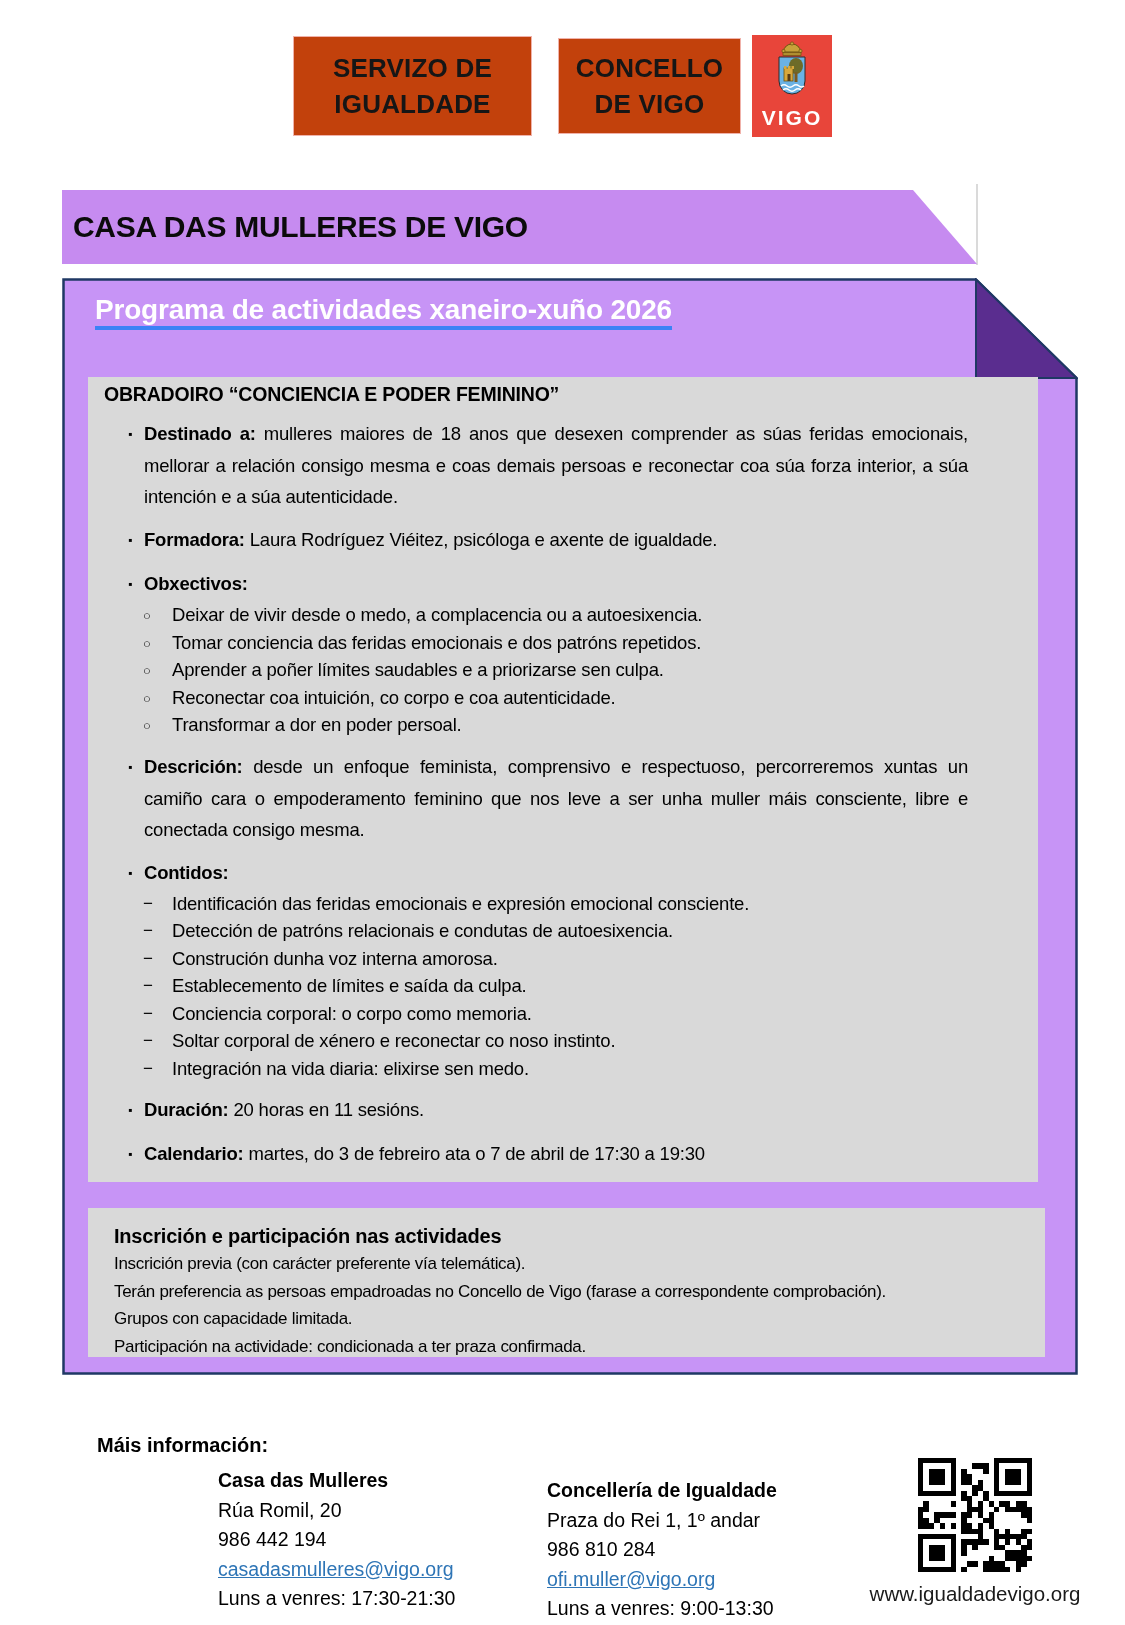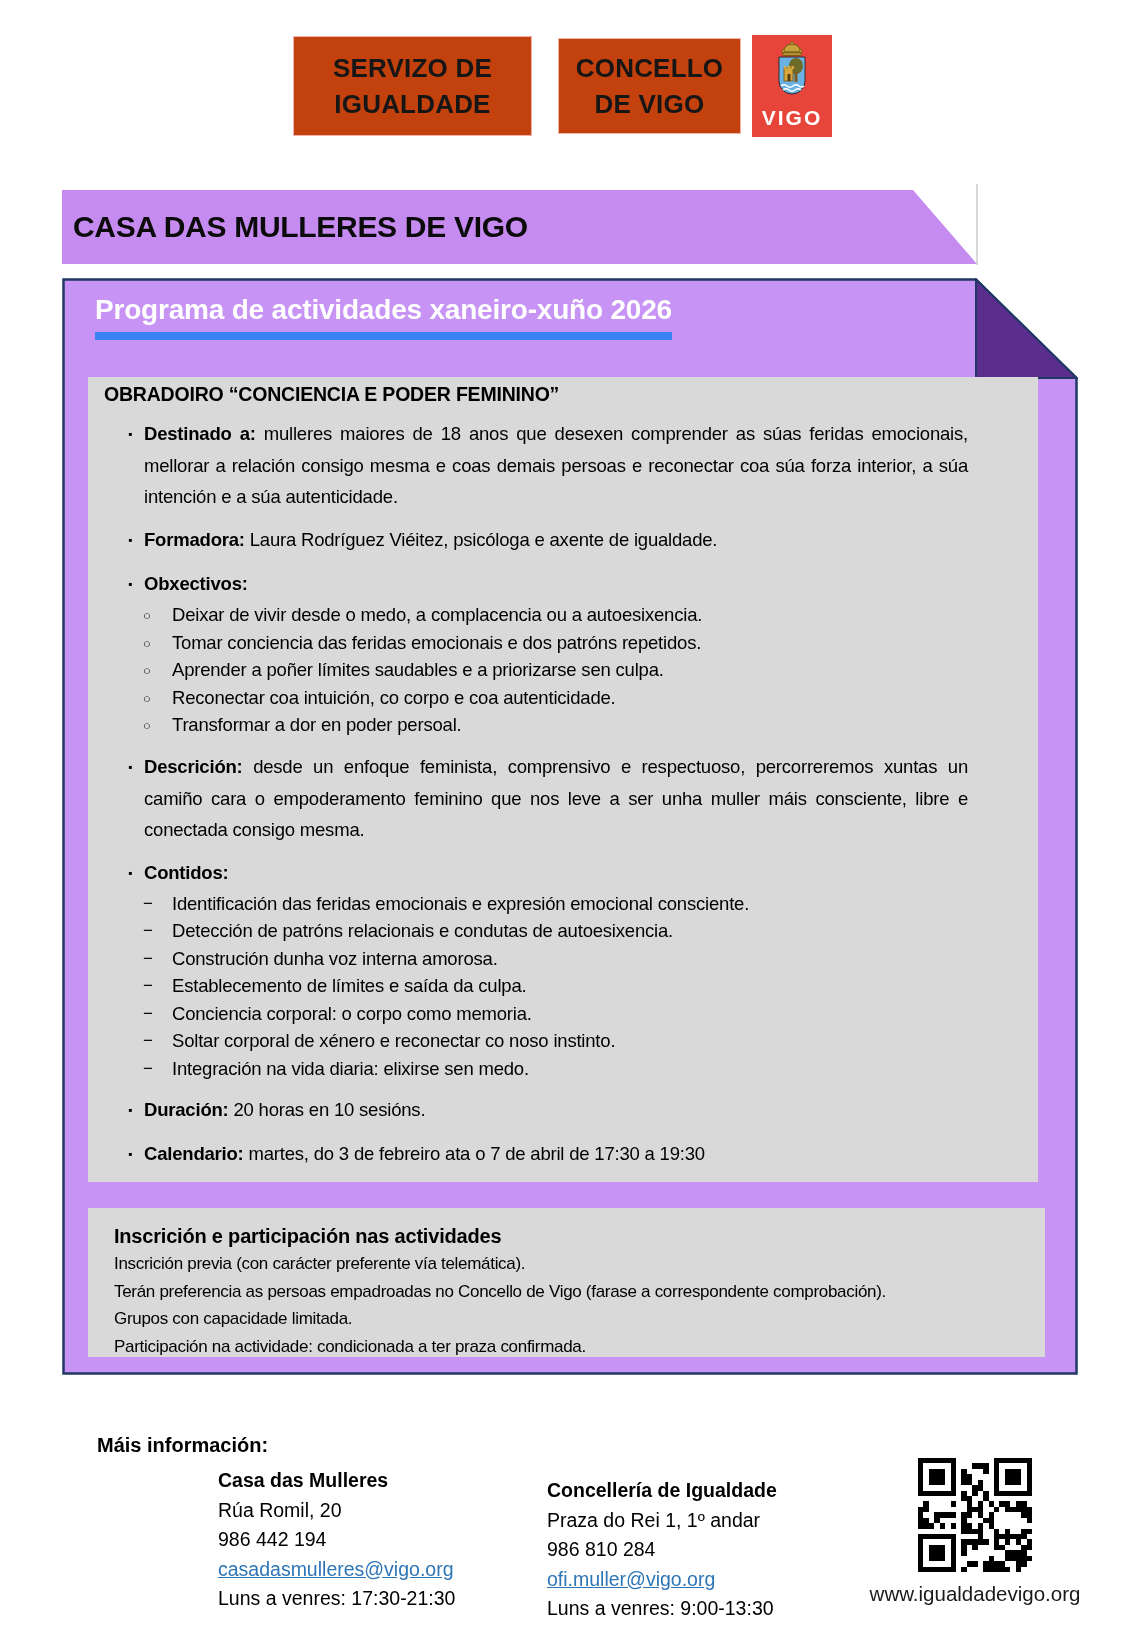--- a/index.html
+++ b/index.html
@@ -23,21 +23,21 @@
   .banner{position:absolute;left:62px;top:190px;width:915px;height:74px;background:#c68bf0;z-index:1;
           clip-path:polygon(0 0,851px 0,915px 74px,0 74px);}
   .banner .t{position:absolute;left:11px;top:0;line-height:74px;font-size:30px;font-weight:bold;
              color:#0b0b0b;letter-spacing:-0.3px;white-space:nowrap;}
 
   
   .panel{position:absolute;left:62px;top:278px;width:1016px;height:1097px;}
   .panel-bg{position:absolute;left:0;top:0;}
   .prog-title{position:absolute;left:33px;top:16px;color:#fff;font-size:28px;font-weight:bold;
               letter-spacing:-0.2px;white-space:nowrap;}
-  .prog-title .u{display:inline-block;border-bottom:8px solid #3b82f6;padding-bottom:6px;}
+  .prog-title .u{display:inline-block;border-bottom:4px solid #3b82f6;padding-bottom:0;}
 
   .graybox{position:absolute;background:#d9d9d9;overflow:hidden;}
   #gb1{left:26px;top:99px;width:950px;height:805px;padding:0 35px 0 16px;box-sizing:border-box;}
   #gb2{left:26px;top:930px;width:957px;height:149px;padding:15px 20px 0 26px;box-sizing:border-box;}
 
   .wk-head{margin:6px 0 0 0;font-size:19.5px;font-weight:bold;letter-spacing:-0.2px;}
   .sec{margin:12px 35px 0 24px;padding-left:16px;text-indent:-16px;
        font-size:18.5px;line-height:31px;letter-spacing:-0.2px;}
   .sec.j{text-align:justify;}
   .blt{display:inline-block;width:16px;text-indent:0;font-size:12px;vertical-align:2px;}
@@ -149,21 +149,21 @@
         <li>Identificación das feridas emocionais e expresión emocional consciente.</li>
         <li>Detección de patróns relacionais e condutas de autoesixencia.</li>
         <li>Construción dunha voz interna amorosa.</li>
         <li>Establecemento de límites e saída da culpa.</li>
         <li>Conciencia corporal: o corpo como memoria.</li>
         <li>Soltar corporal de xénero e reconectar co noso instinto.</li>
         <li>Integración na vida diaria: elixirse sen medo.</li>
       </ul>
 
       <div class="sec">
-        <span class="blt">▪</span><b>Duración:</b> <span>20 horas en 10 sesións.</span>
+        <span class="blt">▪</span><b>Duración:</b> <span>20 horas en 11 sesións.</span>
       </div>
 
       <div class="sec">
         <span class="blt">▪</span><b>Calendario:</b> <span>martes, do 3 de febreiro ata o 7 de abril de 17:30 a 19:30</span>
       </div>
     </div>
 
     <div class="graybox" id="gb2">
       <div class="insc-title">Inscrición e participación nas actividades</div>
       <div class="insc-line">Inscrición previa (con carácter preferente vía telemática).</div>

